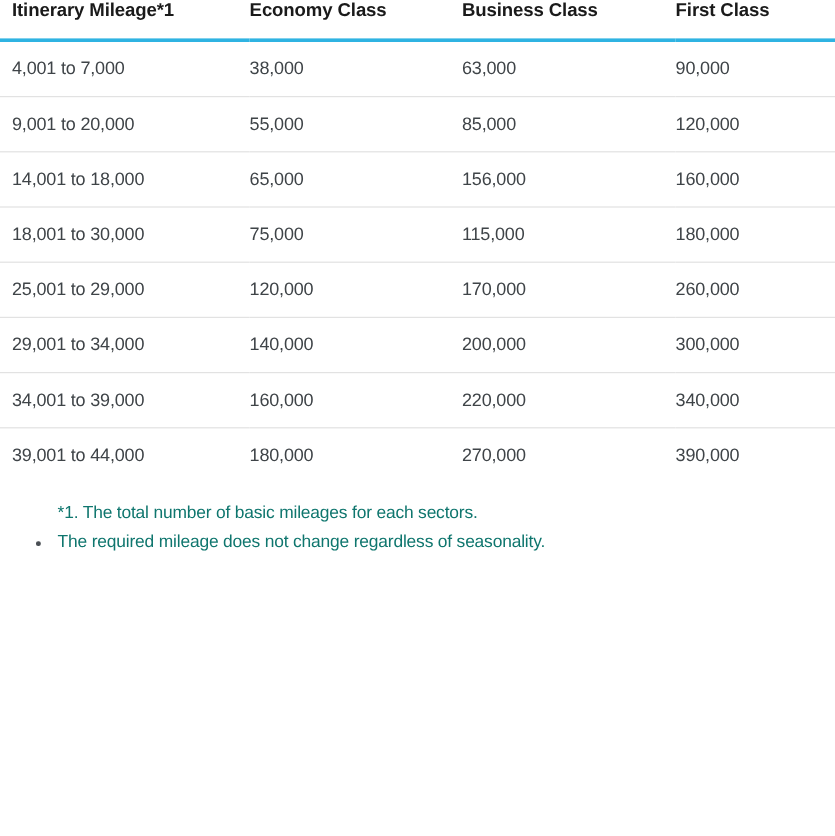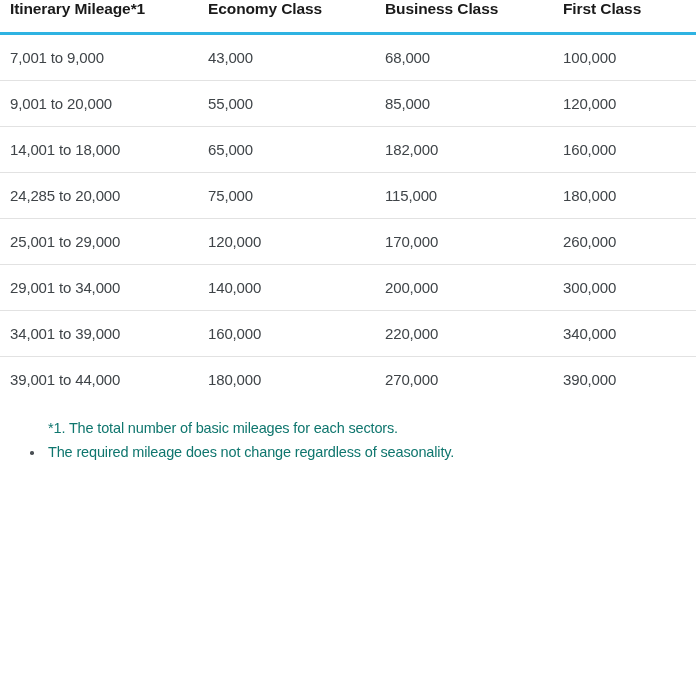--- a/index.html
+++ b/index.html
@@ -97,39 +97,39 @@
     <thead>
       <tr>
         <th>Itinerary Mileage*1</th>
         <th>Economy Class</th>
         <th>Business Class</th>
         <th>First Class</th>
       </tr>
     </thead>
     <tbody>
       <tr>
-        <td>7,001 to 9,000</td>
-        <td>43,000</td>
-        <td>68,000</td>
-        <td>100,000</td>
+        <td>4,001 to 7,000</td>
+        <td>38,000</td>
+        <td>63,000</td>
+        <td>90,000</td>
       </tr>
       <tr>
         <td>9,001 to 20,000</td>
         <td>55,000</td>
         <td>85,000</td>
         <td>120,000</td>
       </tr>
       <tr>
         <td>14,001 to 18,000</td>
         <td>65,000</td>
-        <td>182,000</td>
+        <td>156,000</td>
         <td>160,000</td>
       </tr>
       <tr>
-        <td>24,285 to 20,000</td>
+        <td>18,001 to 30,000</td>
         <td>75,000</td>
         <td>115,000</td>
         <td>180,000</td>
       </tr>
       <tr>
         <td>25,001 to 29,000</td>
         <td>120,000</td>
         <td>170,000</td>
         <td>260,000</td>
       </tr>

